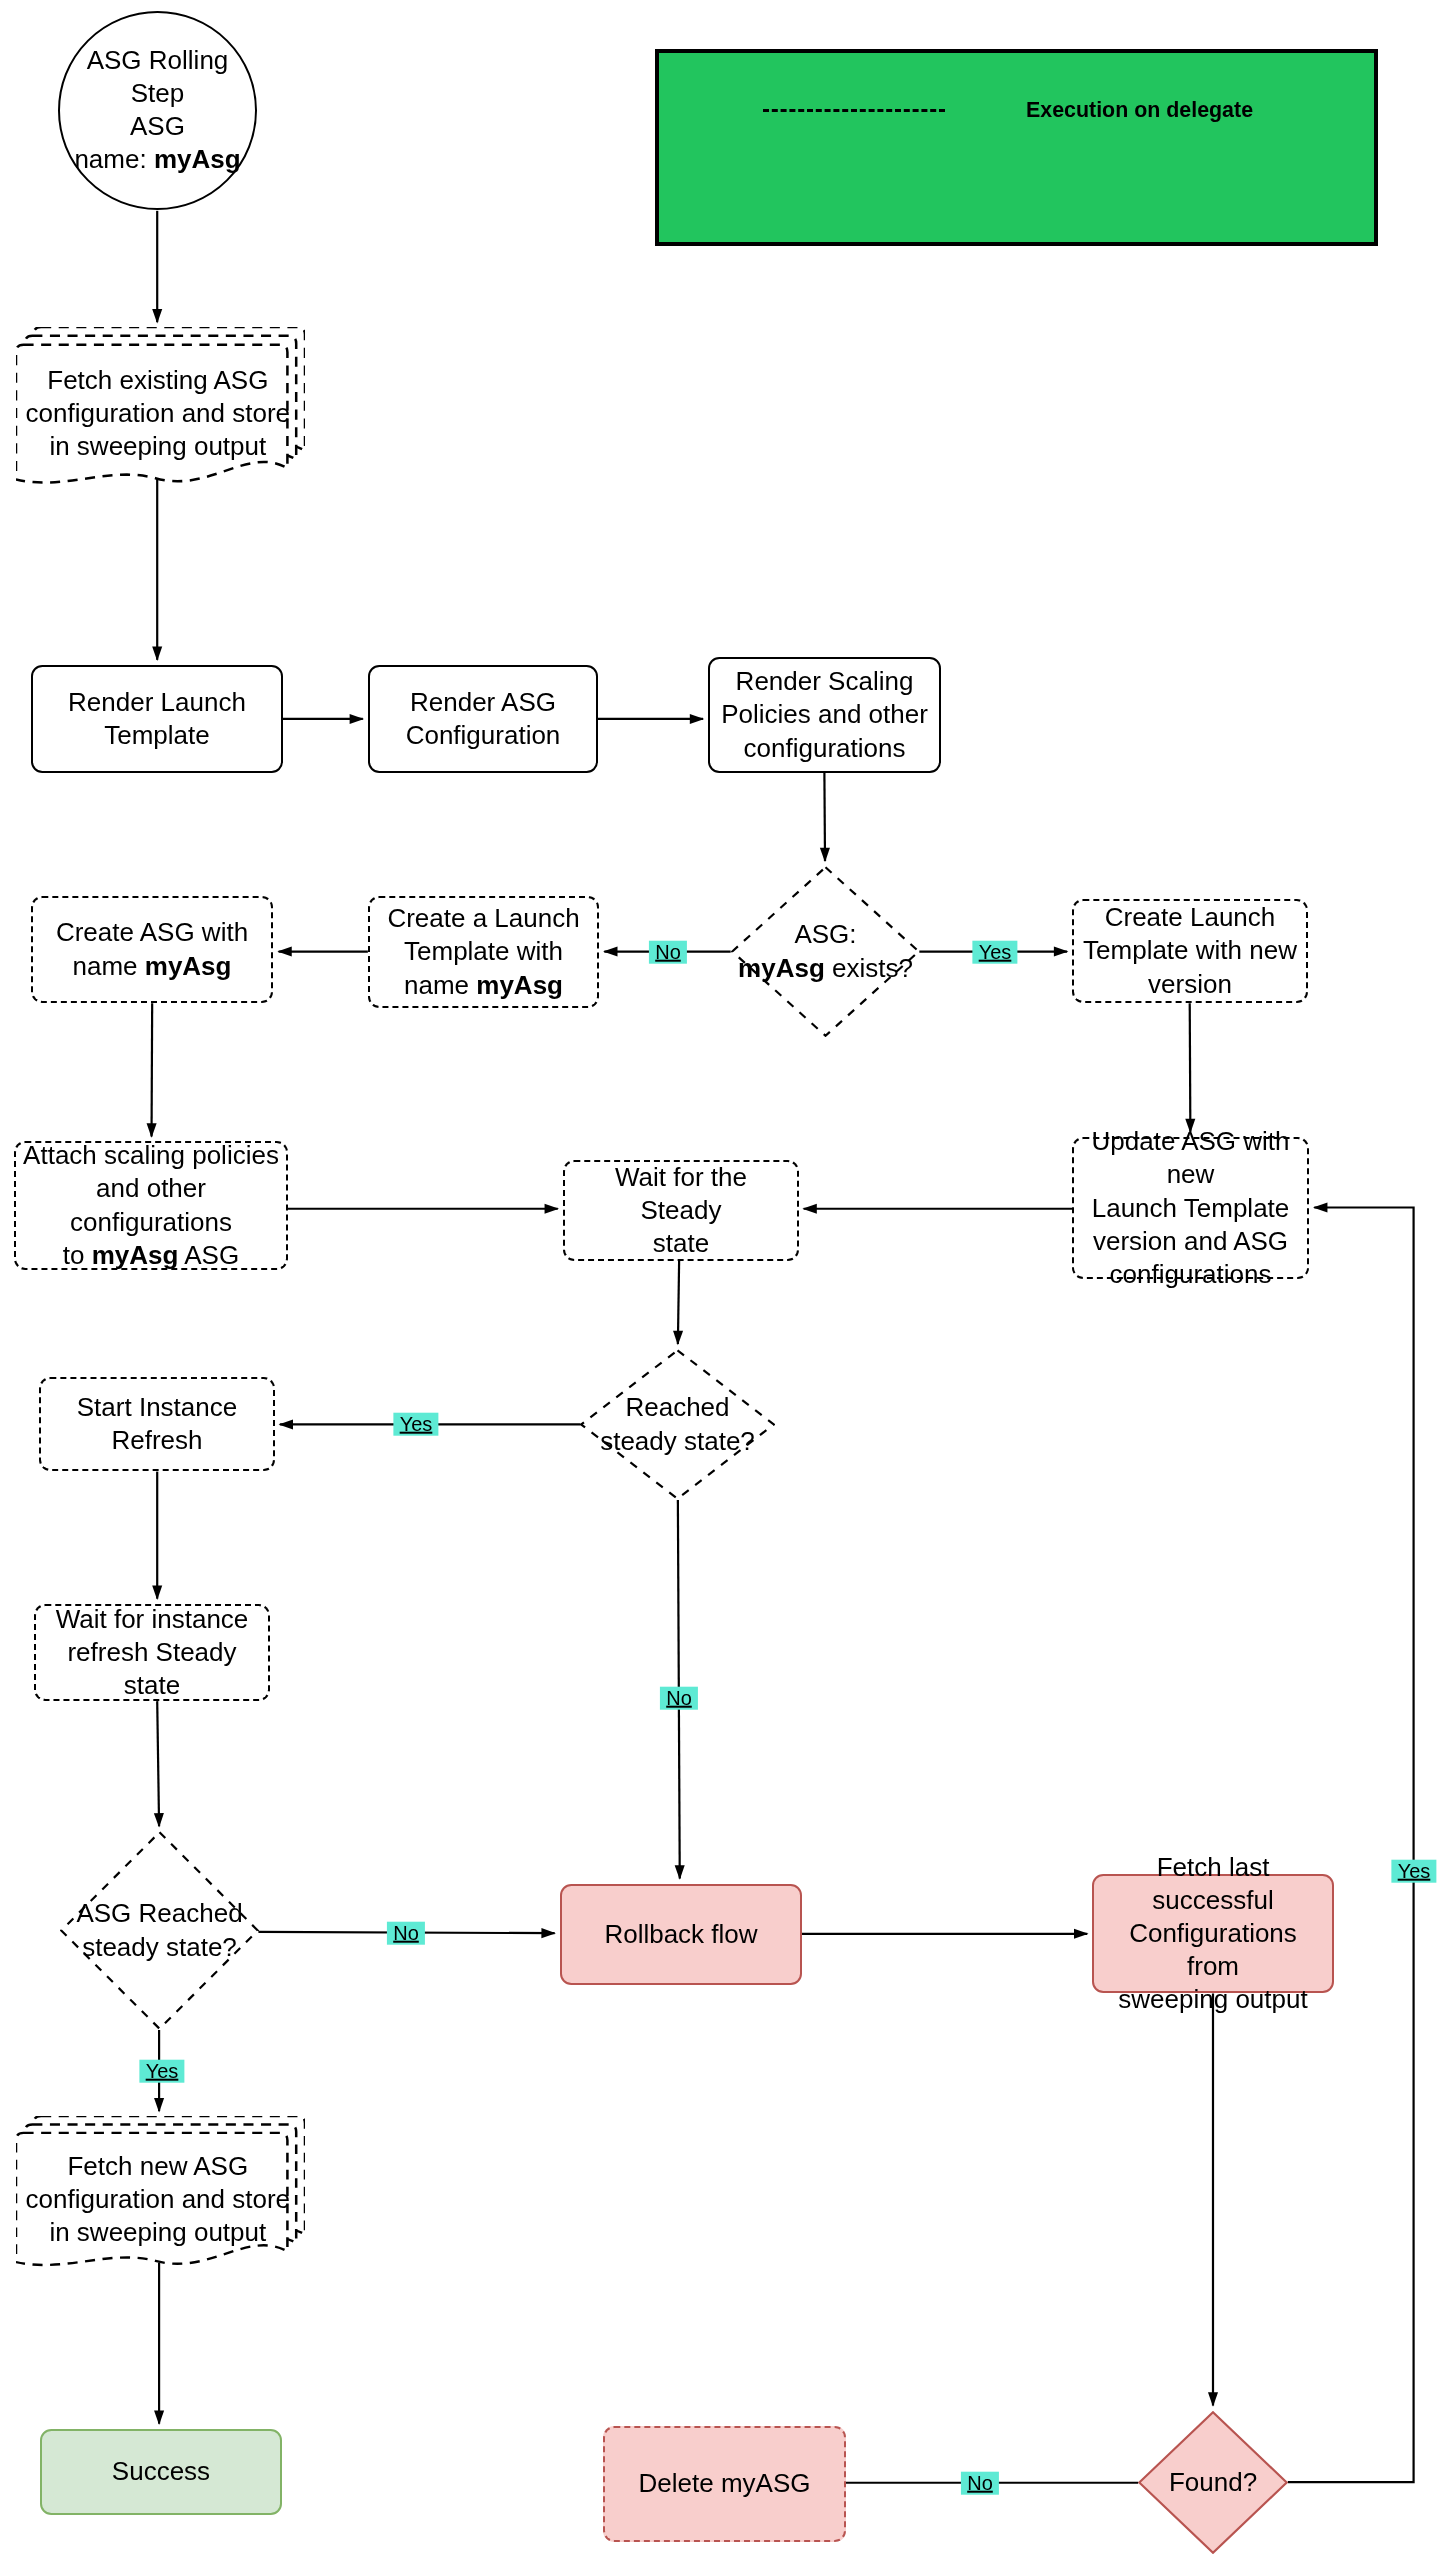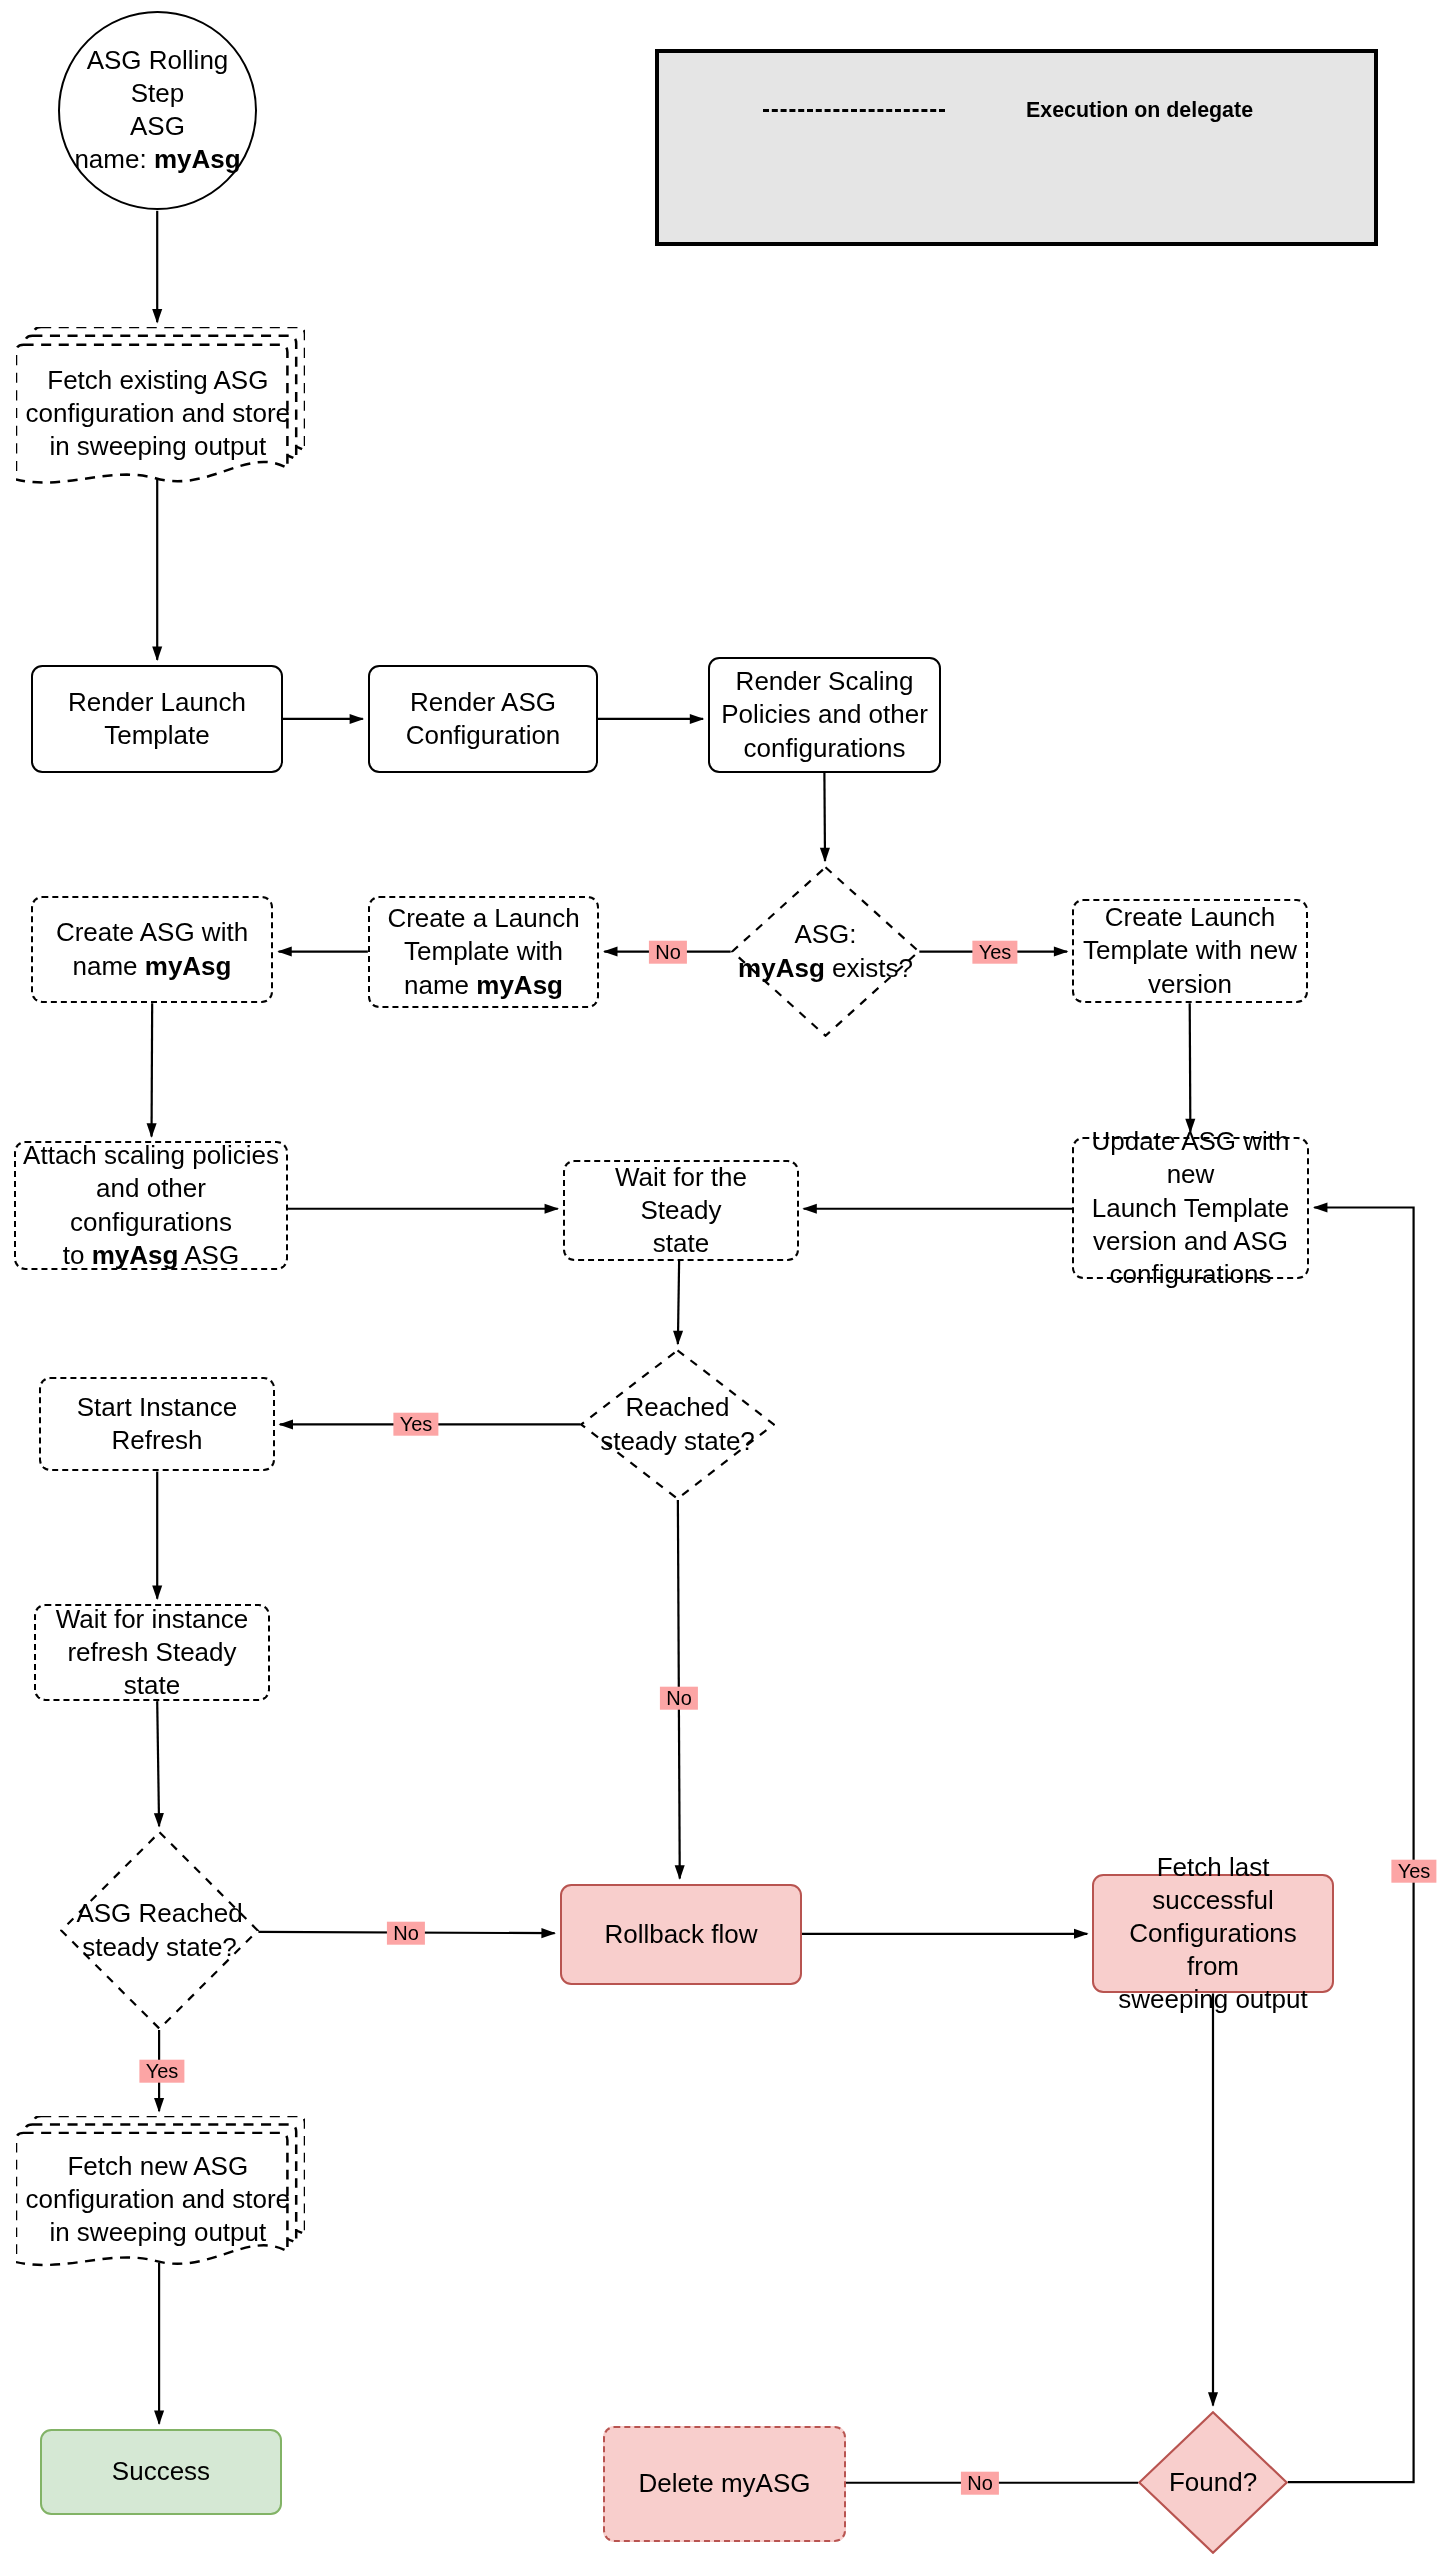--- a/index.html
+++ b/index.html
@@ -1,36 +1,36 @@
 <!DOCTYPE html>
 <html style="font-size:10px"><head>
 <meta charset="utf-8">
 <style>
   html,body{margin:0;padding:0;background:#ffffff;}
   #stage{position:relative;width:1440px;height:2576px;background:#ffffff;overflow:hidden;
          font-family:"Liberation Sans",sans-serif;color:#000;}
   #edge-layer{position:absolute;left:0;top:0;width:1440px;height:2576px;}
   .edge{fill:none;stroke:#000;stroke-width:3.5px;}
-  .edge-label{position:absolute;transform:translate(-50%,-50%);background:#fca5a5;
-              padding:1.3px 6.3px;font-size:20px;line-height:1;white-space:nowrap;z-index:5;}
+  .edge-label{position:absolute;transform:translate(-50%,-50%);background:#5eead4;
+              padding:1.3px 6.3px;font-size:20px;line-height:1;white-space:nowrap;z-index:5;text-decoration:underline;}
   .node{position:absolute;box-sizing:border-box;display:flex;align-items:center;justify-content:center;
         text-align:center;font-size:26px;line-height:1.27;background:#fff;z-index:2;}
   .node-label{padding:0 6.3px;position:relative;z-index:3;}
   .shape-rect{border:2.2px solid #000;border-radius:11.3px;}
   .shape-rect.exec-delegate{border-style:dashed;}
   .shape-circle{border:2.5px solid #000;border-radius:50%;}
   .v-danger{background:#f8cecc;border-color:#b85450;}
   .v-success{background:#d5e8d4;border-color:#82b366;}
   .shape-diamond,.shape-document-stack{border:none;background:transparent;}
   .shape-svg{position:absolute;left:0;top:0;width:100%;height:100%;}
   .shape-document-stack .node-label{position:absolute;left:0;top:22.6px;width:94%;height:76%;
         display:flex;align-items:center;justify-content:center;}
   
   .legend{position:absolute;left:655px;top:49px;width:723px;height:197px;box-sizing:border-box;
-          border:4.4px solid #000;background:#e5e5e5;padding:43px 0 0 104px;z-index:2;}
+          border:4.4px solid #000;background:#22c55e;padding:43px 0 0 104px;z-index:2;}
   .legend-row{display:flex;align-items:center;gap:81px;height:29px;margin-bottom:29px;}
   .legend-line{width:182px;height:0;}
   .legend-line.dashed{border-top:3.1px dashed #000;}
   .legend-line.solid{border-top:3.1px solid #000;}
   .legend-label{font-size:21.4px;font-weight:bold;white-space:nowrap;}
 </style>
 </head>
 <body>
 
 <div id="stage">

